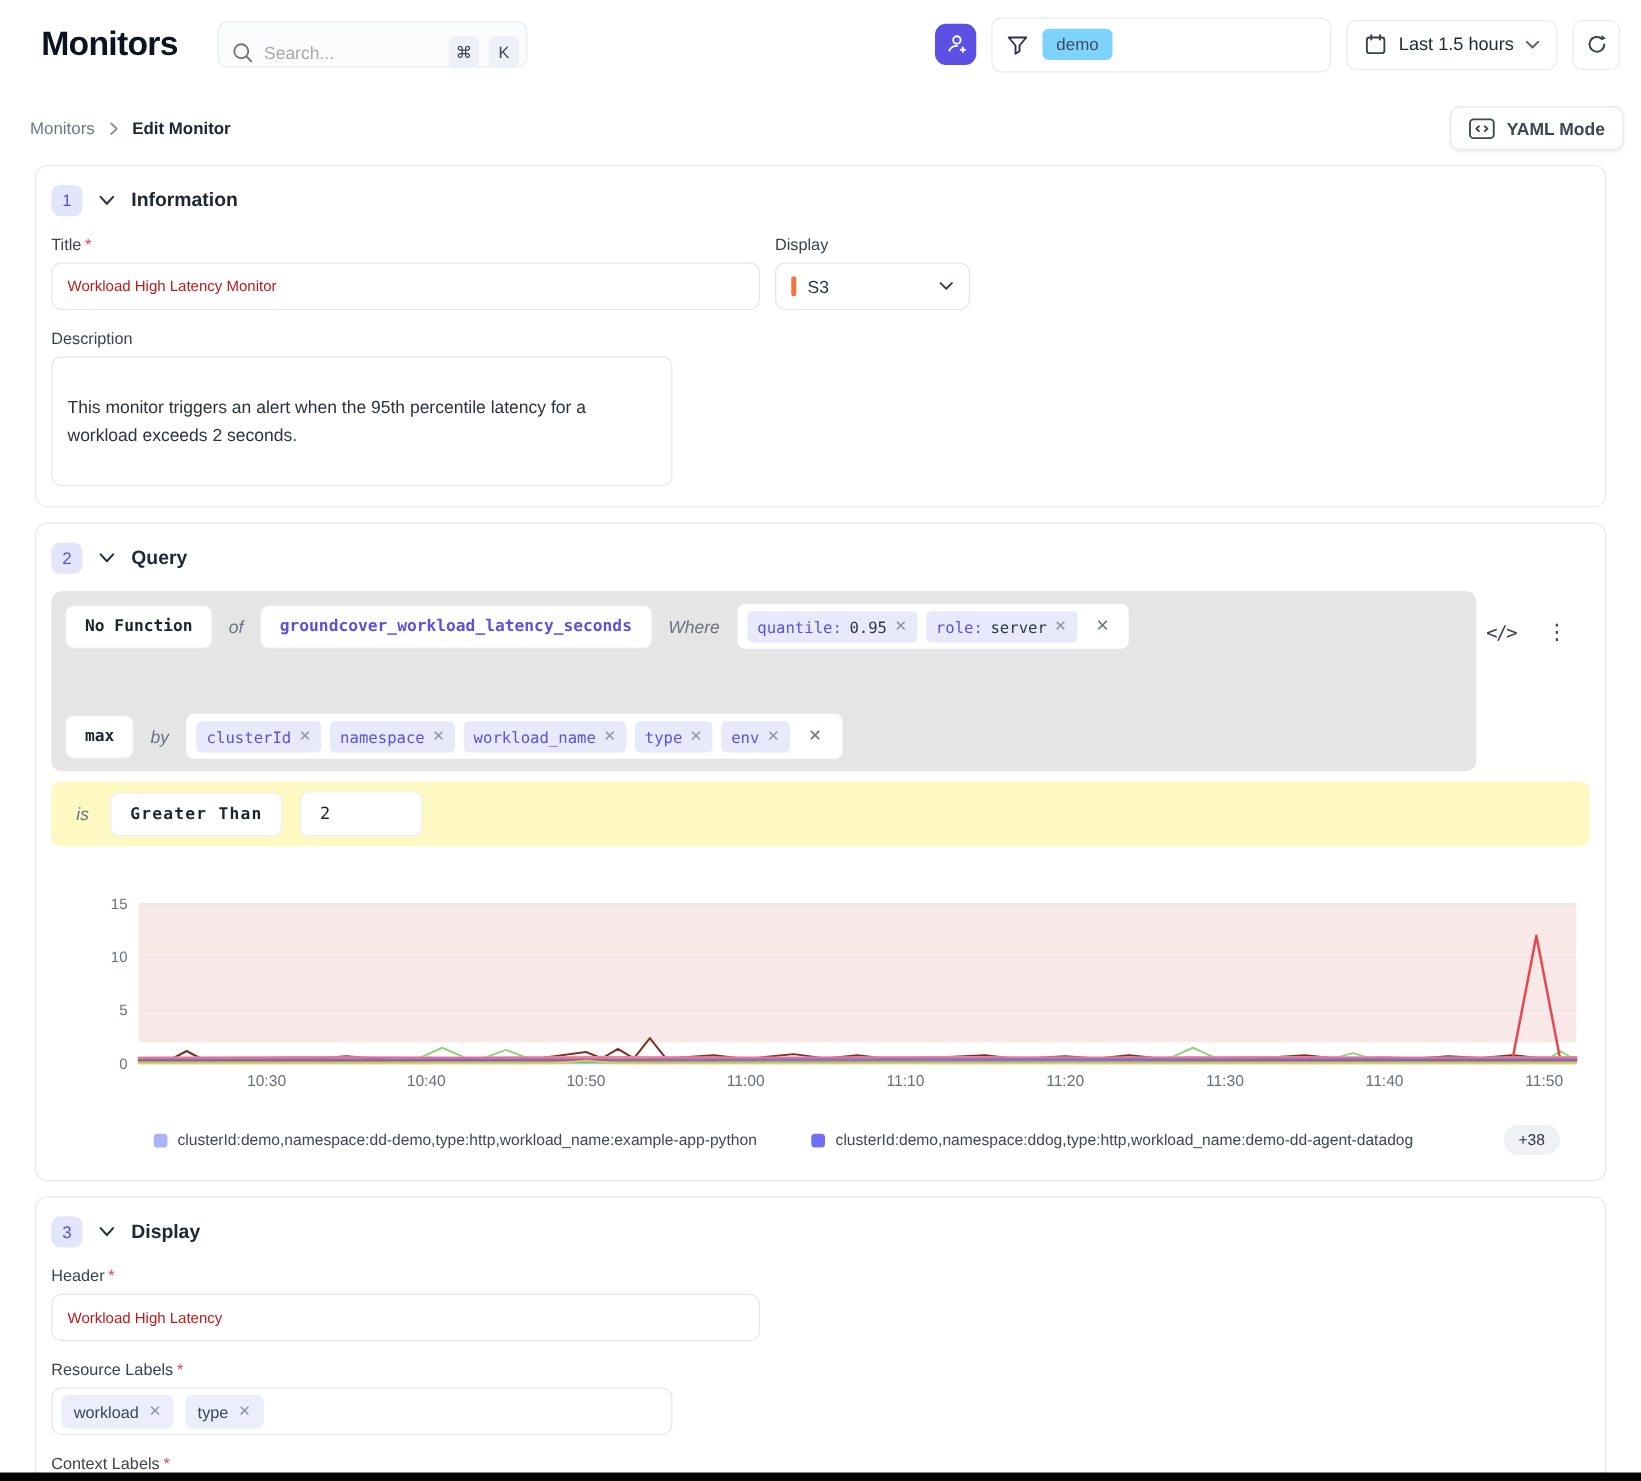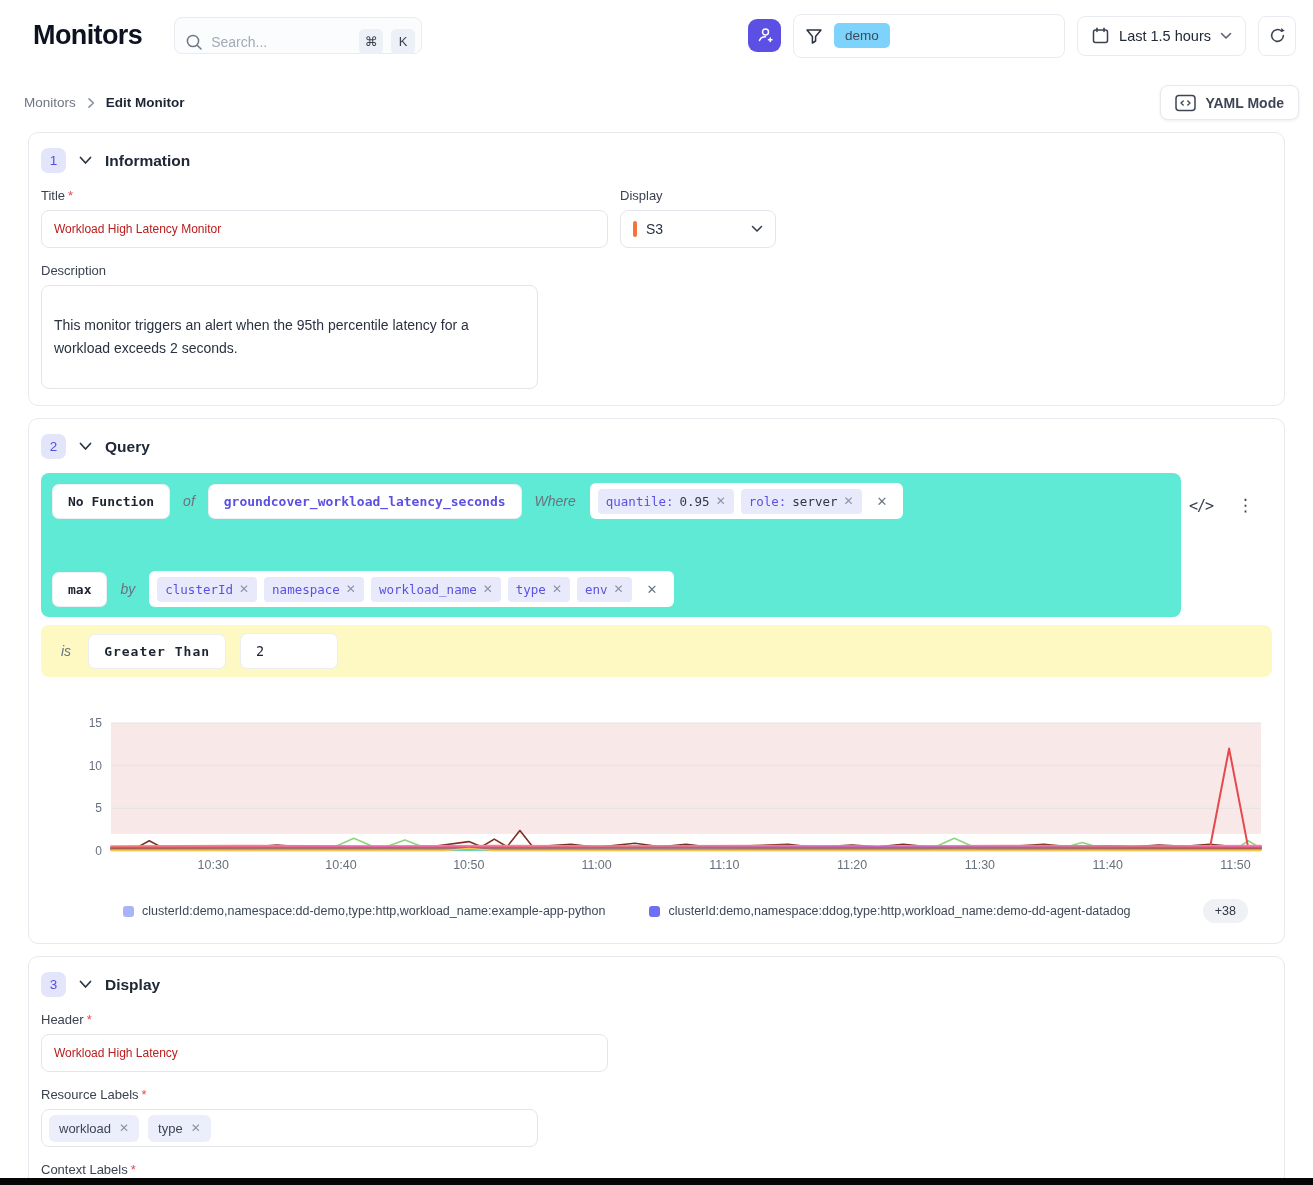--- a/index.html
+++ b/index.html
@@ -39,21 +39,21 @@
   .req { color:#e5484d; margin-left:3px; }
   .text-input { width:567px; height:38px; border:1px solid #e3e6ea; border-radius:8px; display:flex; align-items:center; padding:0 12px; font-size:12px; color:#b91c1c; background:#fff; }
   .form-row { display:flex; gap:12px; }
   .sev-select { width:156px; height:38px; border:1px solid #e3e6ea; border-radius:8px; display:flex; align-items:center; padding:0 12px; gap:9px; font-size:14px; color:#2a3240; cursor:pointer; background:#fff; }
   .sev-bar { width:4px; height:16px; border-radius:2px; background:#f4743b; }
   .sev-chevron { margin-left:auto; display:flex; }
   .textarea { width:497px; min-height:71px; border:1px solid #e3e6ea; border-radius:8px; padding:28px 12px; font-size:14px; color:#2a3240; line-height:1.65; }
 
   
   .qb-row { display:flex; align-items:flex-start; margin-top:14px; }
-  .qbuilder { background:#5eead4; border-radius:8px; padding:10px 12px; width:1140px; display:flex; flex-wrap:wrap; gap:26px 12px; align-items:center;text-align:center; }
+  .qbuilder { background:#e5e5e5; border-radius:8px; padding:10px 12px; width:1140px; display:flex; flex-wrap:wrap; gap:26px 12px; align-items:center;text-align:center; }
   .qbox { background:#fff; border-radius:6px; padding:9px 15px; font-size:13px; font-weight:700; color:#1d2430; box-shadow:0 0 0 1px #eceef2; cursor:pointer; }
   .metric-box { background:#fff; border-radius:6px; padding:9px 15px; font-size:13px; font-weight:700; color:#5b50e3; box-shadow:0 0 0 1px #eceef2; cursor:pointer; }
   .conn { font-style:italic; font-size:14px; color:#6b7280; padding:0 2px; }
   .chip-wrap { background:#fff; border-radius:6px; padding:5px 8px; display:flex; align-items:center; gap:7px; min-height:36px; }
   .qchip { background:#e8eafc; border-radius:4px; padding:5px 8px; font-size:12.5px; display:flex; align-items:center; gap:6px; cursor:default; }
   .qchip .k { color:#5b50e3; }
   .qchip .v { color:#2e3745; }
   .x-glyph { color:#8a93a3; font-size:12px; cursor:pointer; font-family:"DejaVu Sans",sans-serif; }
   .clear-x { color:#6d7685; font-size:13px; padding:0 8px; cursor:pointer; font-family:"DejaVu Sans",sans-serif; }
   .qb-icons { margin-left:auto; display:flex; align-items:center; gap:24px; padding:22px 18px 0 0; }

